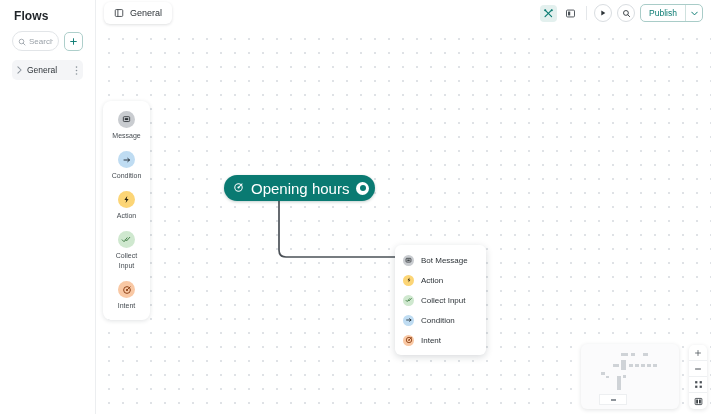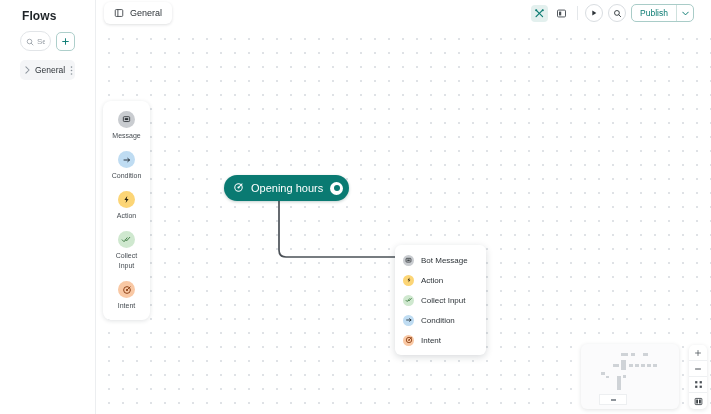--- a/index.html
+++ b/index.html
@@ -8,21 +8,21 @@
     font-family: "Liberation Sans", sans-serif;
     background: #ffffff;
     overflow: hidden;
   }
   #app { position: relative; width: 711px; height: 414px; }
 
   
   .sidebar {
     position: absolute; left: 0; top: 0; width: 96px; height: 414px;
     background: #ffffff; border-right: 1px solid #eceef0;
-    padding: 0 20px;
+    padding: 0 12px;
   }
   .sidebar-title {
     font-size: 12px; font-weight: 700; color: #1f2428;
     padding: 9px 2px 8px 2px; letter-spacing: .1px;
   }
   .search-row { display: flex; align-items: center; gap: 5px; }
   .search-box {
     flex: 1; height: 20px; border: 1px solid #e2e5e8; border-radius: 10px;
     display: flex; align-items: center; gap: 3px; padding: 0 5px;
     background: #fff; overflow: hidden;
@@ -50,21 +50,21 @@
     background: #ffffff; z-index: 30;
   }
   .tab-chip {
     position: absolute; left: 8px; top: 2px; height: 22px;
     background: #fff; border-radius: 6px; box-shadow: 0 1px 3px rgba(25,35,45,.14);
     display: flex; align-items: center; gap: 6px; padding: 0 10px;
   }
   .tab-chip .lbl { font-size: 9px; color: #2d3338; font-weight: 500; }
 
   .tools-right {
-    position: absolute; right: 17px; top: 2px; height: 22px;
+    position: absolute; right: 8px; top: 2px; height: 22px;
     display: flex; align-items: center; gap: 5px;
   }
   .icon-sq {
     width: 17px; height: 17px; border-radius: 4px;
     display: flex; align-items: center; justify-content: center;
     background: #fff;
   }
   .icon-sq.active { background: #e3f0ee; }
   .vdiv { width: 1px; height: 14px; background: #e4e7ea; margin: 0 2px; }
   .icon-round {
@@ -112,21 +112,21 @@
     font-size: 7px; color: #464c52; text-align: center; line-height: 10px;
   }
 
   
   .flownode {
     position: absolute; left: 128px; top: 148px;
     height: 26px; background: #0a7a72; border-radius: 13px;
     display: flex; align-items: center; gap: 7px; padding: 0 6px 0 9px;
     box-shadow: 0 1px 3px rgba(10,60,56,.25);
   }
-  .flownode .ttl { font-size: 11px; color: #fff; font-weight: 500; }
+  .flownode .ttl { font-size: 15px; color: #fff; font-weight: 500; }
   .port {
     width: 13px; height: 13px; border-radius: 50%; background: #fff;
     display: flex; align-items: center; justify-content: center;
   }
   .port i { width: 6px; height: 6px; border-radius: 50%; background: #0a7a72; display:block; }
 
   
   .edge-svg { position: absolute; left: 0; top: 0; width: 100%; height: 100%; pointer-events: none; }
 
   

